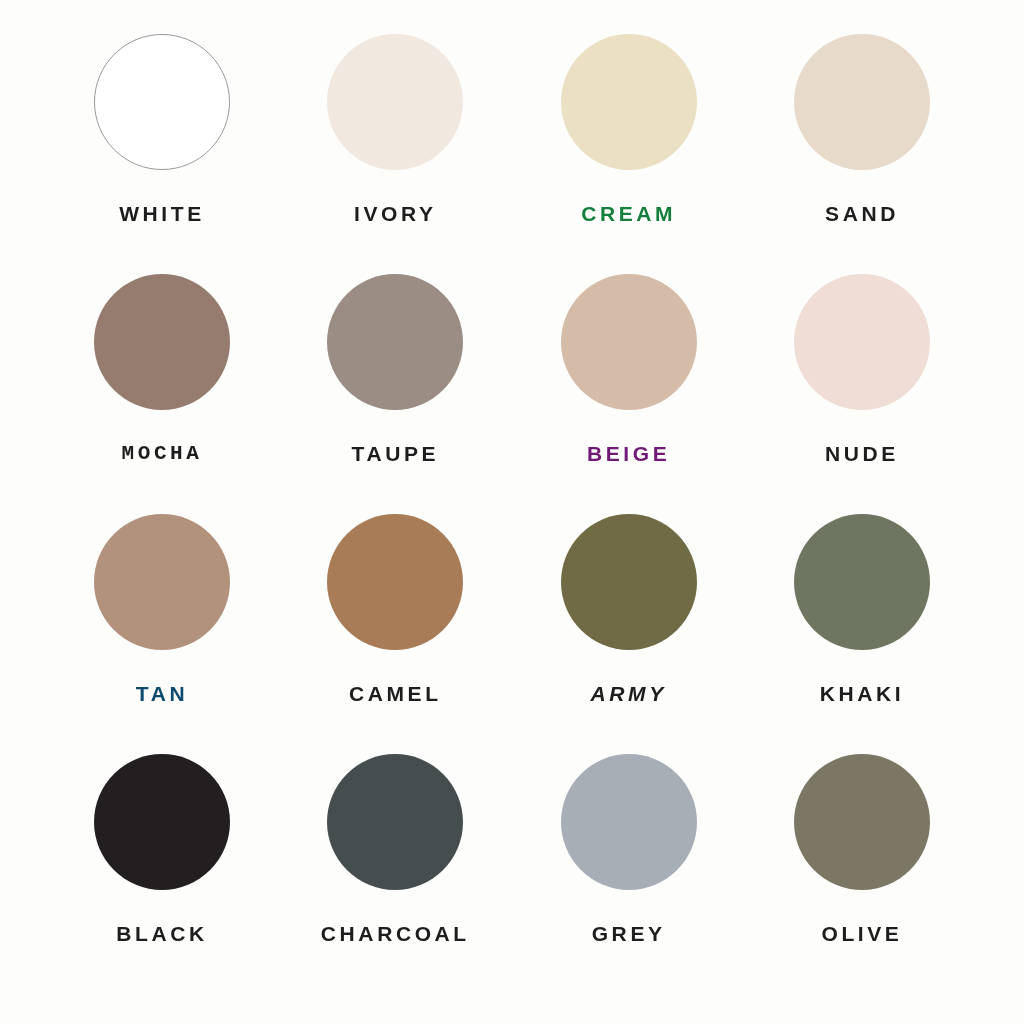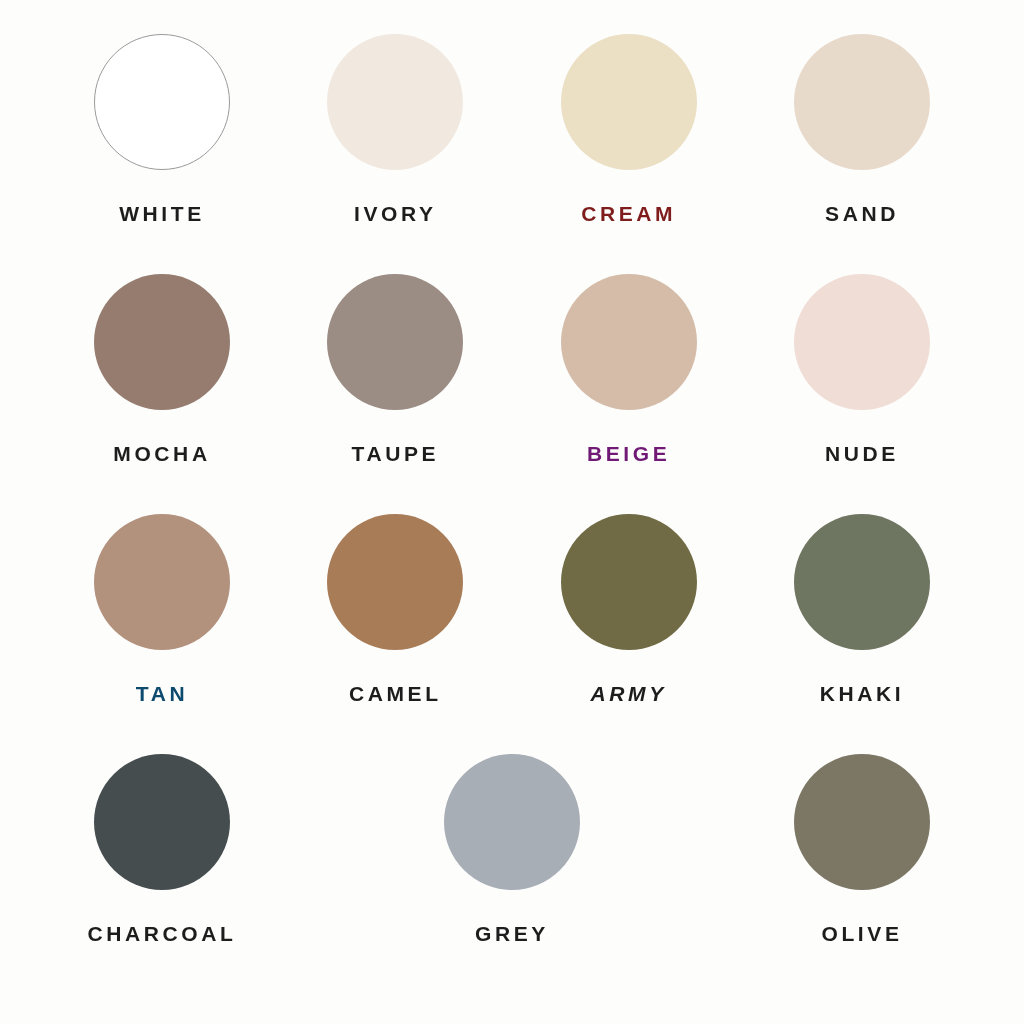--- a/index.html
+++ b/index.html
@@ -66,32 +66,32 @@
     <div class="swatch-cell">
       <div class="swatch-circle outlined" style="background-color: rgb(255, 255, 255);"></div>
       <div class="swatch-label" style="color: rgb(29, 29, 29);">WHITE</div>
     </div>
     <div class="swatch-cell">
       <div class="swatch-circle" style="background-color: rgb(241, 233, 223);"></div>
       <div class="swatch-label" style="color: rgb(29, 29, 29);">IVORY</div>
     </div>
     <div class="swatch-cell">
       <div class="swatch-circle" style="background-color: rgb(235, 223, 196);"></div>
-      <div class="swatch-label" style="color: #7f1d1d;">CREAM</div>
+      <div class="swatch-label" style="color: #15803d;">CREAM</div>
     </div>
     <div class="swatch-cell">
       <div class="swatch-circle" style="background-color: rgb(232, 218, 203);"></div>
       <div class="swatch-label" style="color: rgb(29, 29, 29);">SAND</div>
     </div>
   </div>
 
   <div class="palette-row">
     <div class="swatch-cell">
       <div class="swatch-circle" style="background-color: rgb(149, 124, 111);"></div>
-      <div class="swatch-label" style="color: rgb(29, 29, 29);">MOCHA</div>
+      <div class="swatch-label" style="color: rgb(29, 29, 29); font-family: Liberation Mono, monospace;">MOCHA</div>
     </div>
     <div class="swatch-cell">
       <div class="swatch-circle" style="background-color: rgb(155, 140, 132);"></div>
       <div class="swatch-label" style="color: rgb(29, 29, 29);">TAUPE</div>
     </div>
     <div class="swatch-cell">
       <div class="swatch-circle" style="background-color: rgb(212, 188, 169);"></div>
       <div class="swatch-label" style="color: #701a75;">BEIGE</div>
     </div>
     <div class="swatch-cell">
@@ -114,20 +114,24 @@
       <div class="swatch-label" style="color: rgb(29, 29, 29); font-style: italic;">ARMY</div>
     </div>
     <div class="swatch-cell">
       <div class="swatch-circle" style="background-color: rgb(110, 117, 96);"></div>
       <div class="swatch-label" style="color: rgb(29, 29, 29);">KHAKI</div>
     </div>
   </div>
 
   <div class="palette-row">
     <div class="swatch-cell">
+      <div class="swatch-circle" style="background-color: rgb(35, 31, 32);"></div>
+      <div class="swatch-label" style="color: rgb(29, 29, 29);">BLACK</div>
+    </div>
+    <div class="swatch-cell">
       <div class="swatch-circle" style="background-color: rgb(69, 77, 79);"></div>
       <div class="swatch-label" style="color: rgb(29, 29, 29);">CHARCOAL</div>
     </div>
     <div class="swatch-cell">
       <div class="swatch-circle" style="background-color: rgb(168, 174, 182);"></div>
       <div class="swatch-label" style="color: rgb(29, 29, 29);">GREY</div>
     </div>
     <div class="swatch-cell">
       <div class="swatch-circle" style="background-color: rgb(124, 119, 101);"></div>
       <div class="swatch-label" style="color: rgb(29, 29, 29);">OLIVE</div>

